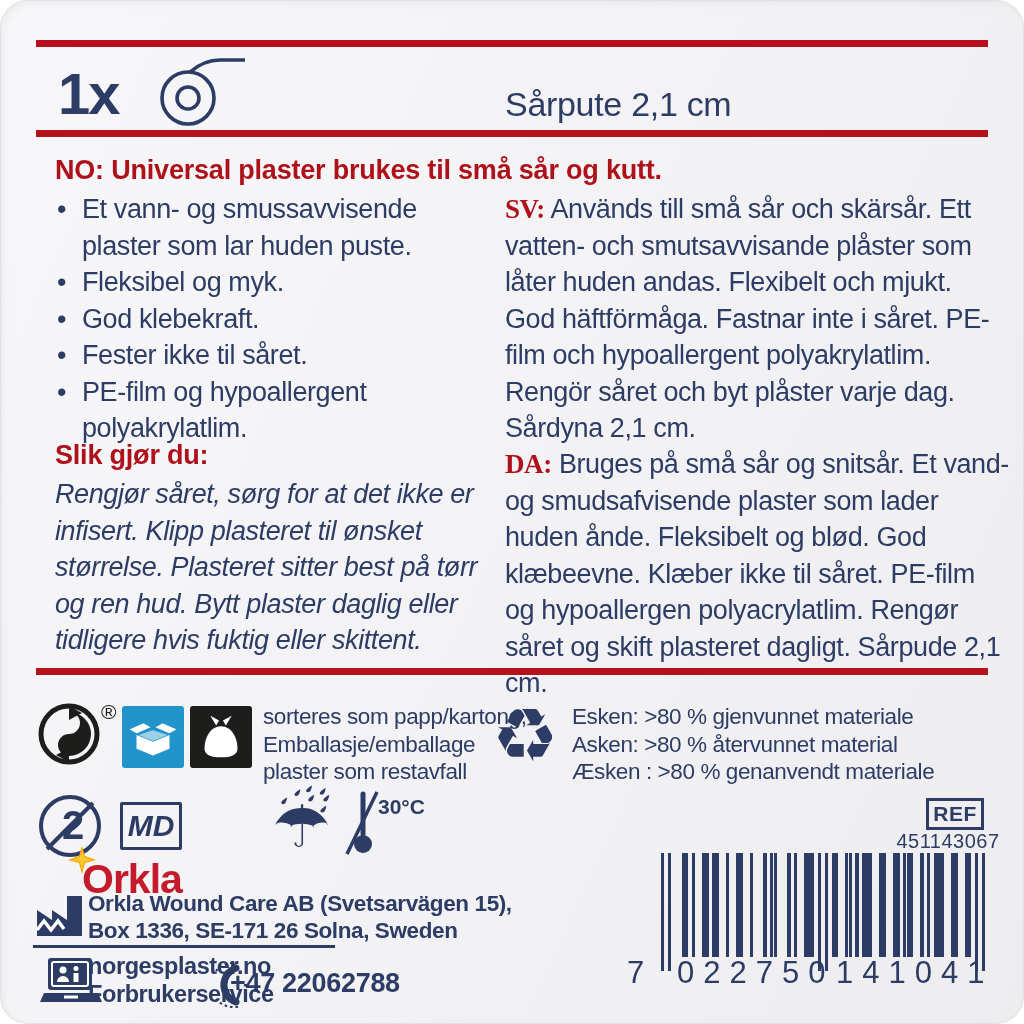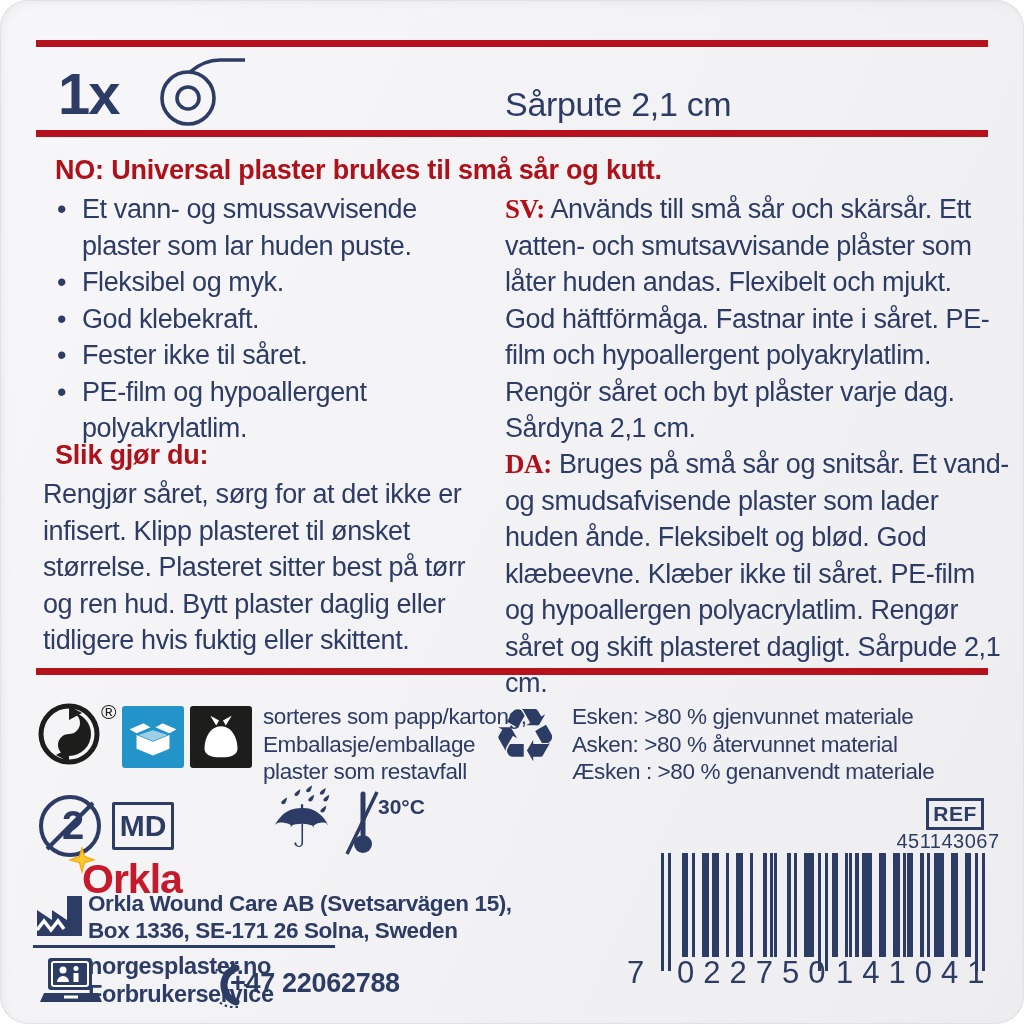--- a/index.html
+++ b/index.html
@@ -67,21 +67,21 @@
 
   <ul class="bullets abs body-txt" style="left:55px;top:191px;width:432px;">
     <li>Et vann- og smussavvisende plaster som lar huden puste.</li>
     <li>Fleksibel og myk.</li>
     <li>God klebekraft.</li>
     <li>Fester ikke til såret.</li>
     <li>PE-film og hypoallergent polyakrylatlim.</li>
   </ul>
 
   <div class="abs sec-head" style="left:55px;top:440px;">Slik gjør du:</div>
-  <div class="abs body-txt" style="left:43px;top:476px;width:437px;">Rengjør såret, sørg for at det ikke er infisert. Klipp plasteret til ønsket størrelse. Plasteret sitter best på tørr og ren hud. Bytt plaster daglig eller tidligere hvis fuktig eller skittent.</div>
+  <div class="abs body-txt" style="left:55px;top:476px;width:437px;font-style:italic;">Rengjør såret, sørg for at det ikke er infisert. Klipp plasteret til ønsket størrelse. Plasteret sitter best på tørr og ren hud. Bytt plaster daglig eller tidligere hvis fuktig eller skittent.</div>
 
   <div class="abs body-txt" style="left:505px;top:191px;width:498px;">
     <span class="lang-lab">SV:</span><span> Används till små sår och skärsår. Ett vatten- och smutsavvisande plåster som låter huden andas. Flexibelt och mjukt. God häftförmåga. Fastnar inte i såret. PE-film och hypoallergent polyakrylatlim. Rengör såret och byt plåster varje dag. Sårdyna 2,1 cm.</span>
   </div>
 
   <div class="abs body-txt" style="left:505px;top:446px;width:505px;">
     <span class="lang-lab">DA:</span><span> Bruges på små sår og snitsår. Et vand- og smudsafvisende plaster som lader huden ånde. Fleksibelt og blød. God klæbeevne. Klæber ikke til såret. PE-film og hypoallergen polyacrylatlim. Rengør såret og skift plasteret dagligt. Sårpude 2,1 cm.</span>
   </div>
 
   <svg class="abs" style="left:37px;top:702px;" width="64" height="64" viewBox="0 0 64 64">
@@ -122,21 +122,21 @@
     <div>Asken: &gt;80 % återvunnet material</div>
     <div>Æsken : &gt;80 % genanvendt materiale</div>
   </div>
 
   <svg class="abs" style="left:36px;top:792px;" width="68" height="68" viewBox="0 0 68 68">
     <circle cx="34" cy="34" r="29" fill="none" stroke="#2d3c64" stroke-width="4"></circle>
     <text x="37" y="47" font-size="40" font-weight="bold" fill="#2d3c64" text-anchor="middle" font-family="Liberation Sans, sans-serif">2</text>
     <line x1="11" y1="57" x2="57" y2="11" stroke="#2d3c64" stroke-width="4"></line>
   </svg>
 
-  <div class="md-box" style="left:112px;top:802px;">MD</div>
+  <div class="md-box" style="left:120px;top:802px;font-style:italic;">MD</div>
 
 
   <div class="umbrella-glyph" style="left:272px;top:792px;">☔</div>
 
   <svg class="abs" style="left:344px;top:788px;" width="92" height="72" viewBox="0 0 92 72">
     <line x1="19" y1="6" x2="19" y2="46" stroke="#2d3c64" stroke-width="5" stroke-linecap="round"></line>
     <circle cx="19" cy="56" r="9" fill="#2d3c64"></circle>
     <line x1="3" y1="66" x2="33" y2="4" stroke="#2d3c64" stroke-width="3.5"></line>
     <text x="34" y="26" font-size="21" font-weight="bold" fill="#2d3c64" font-family="Liberation Sans, sans-serif">30°C</text>
   </svg>

